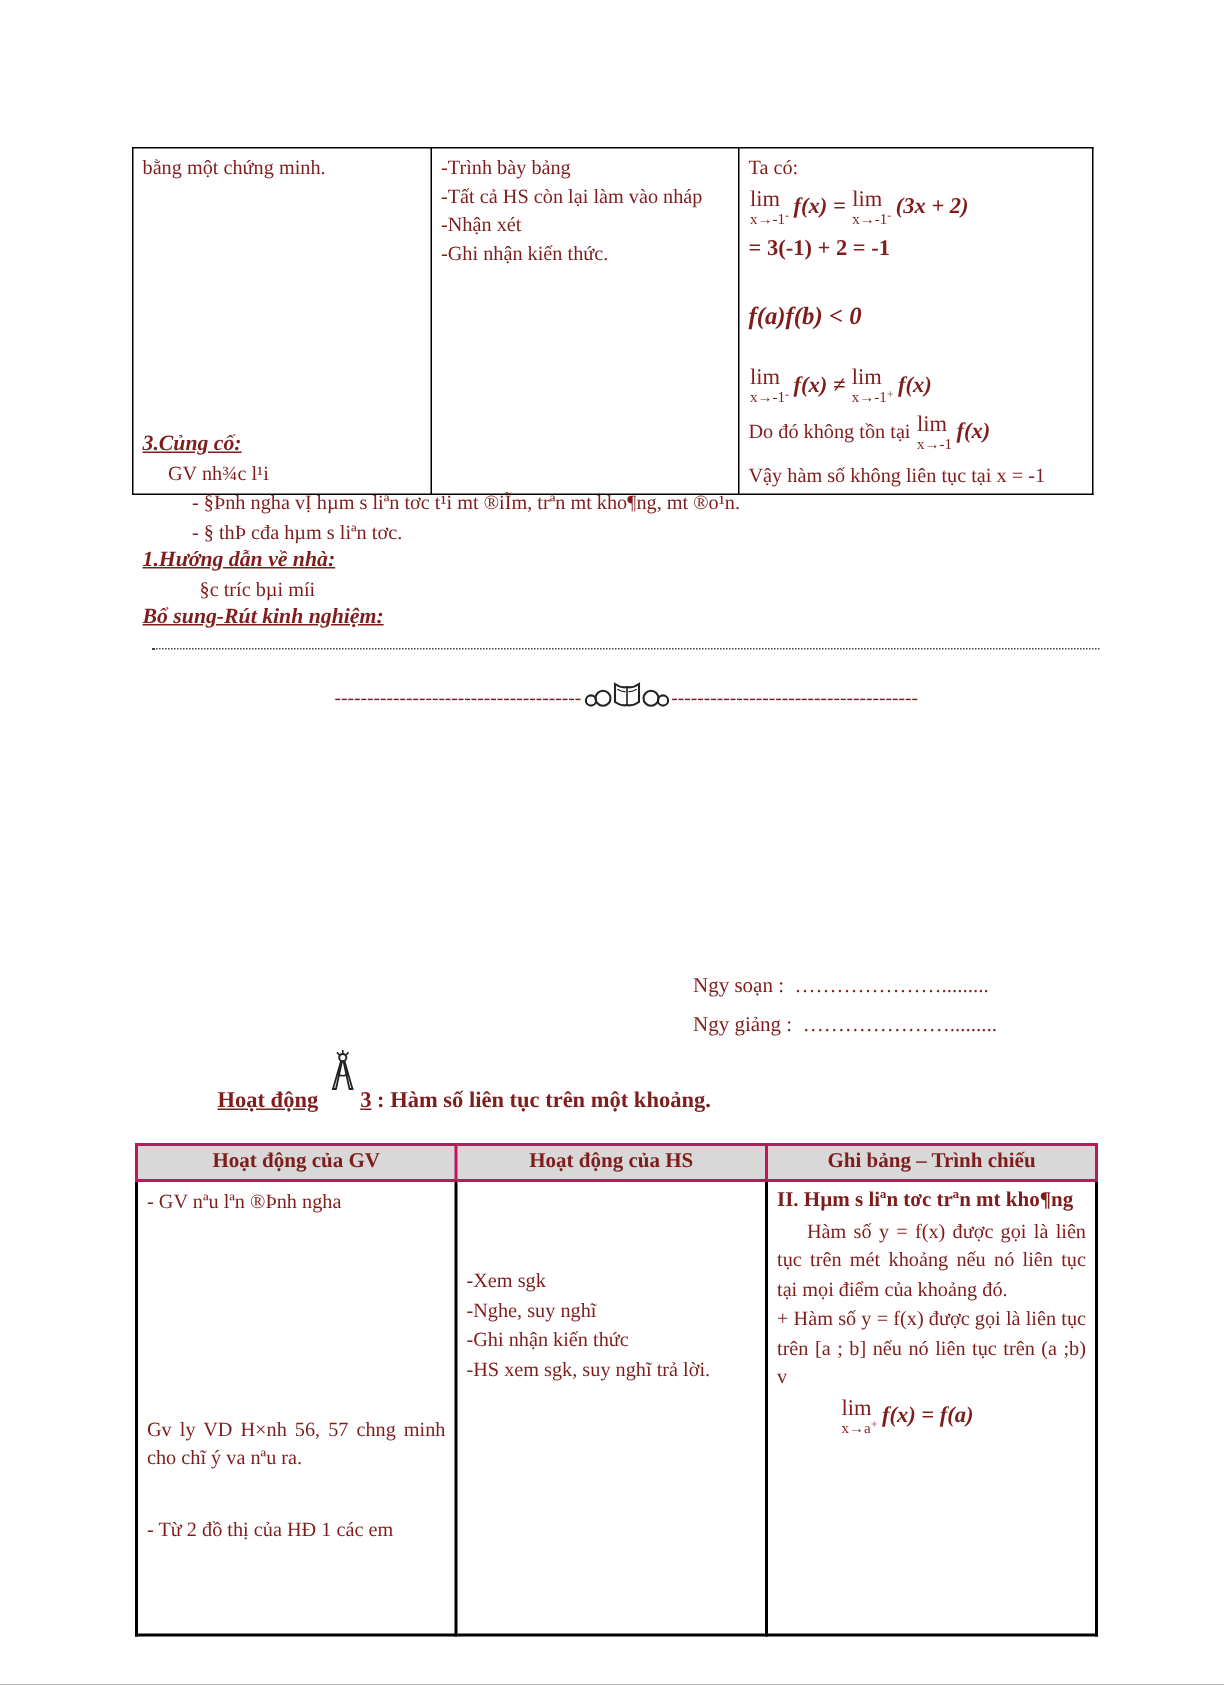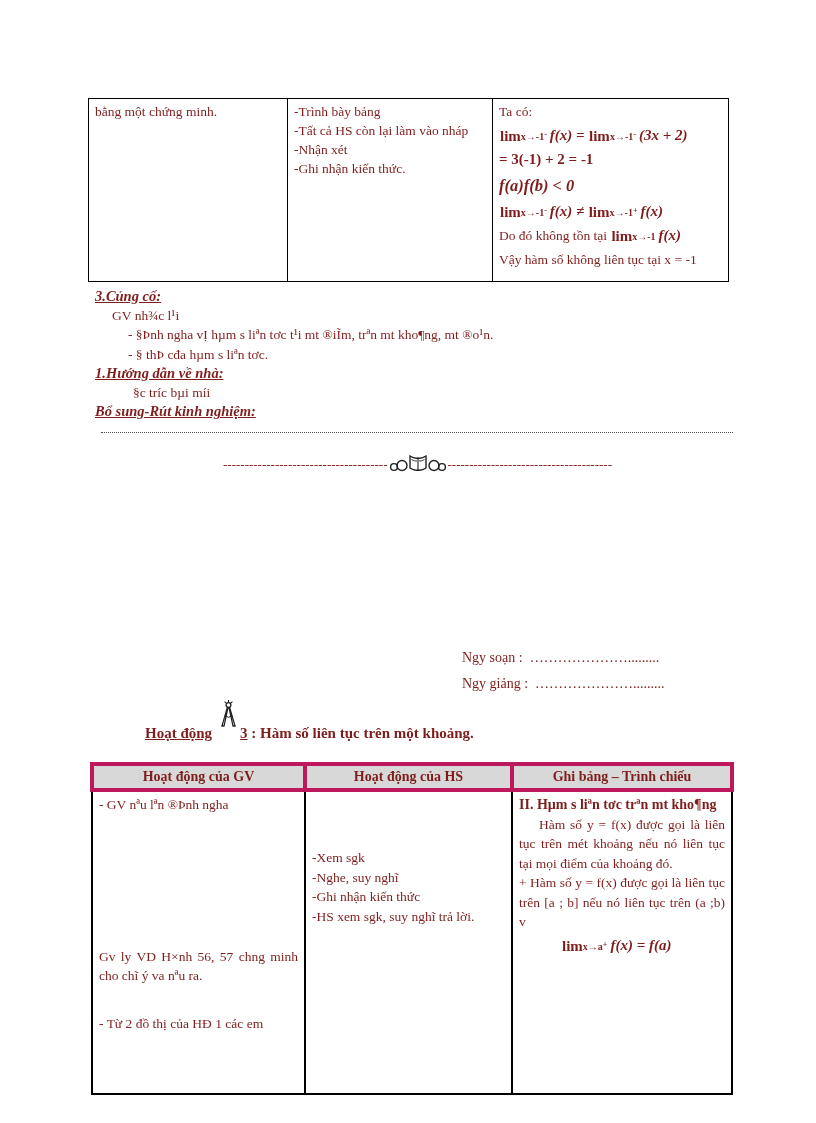--- a/index.html
+++ b/index.html
@@ -5,32 +5,32 @@
   html,body{margin:0;padding:0;background:#888;}
   .page{
     position:relative;width:816px;height:1123px;margin:0 auto;background:#ffffff;
     font-family:"Liberation Serif", serif;color:#7f1d1d;overflow:hidden;
   }
   
   table{border-collapse:collapse;table-layout:fixed;}
   .toptable{position:absolute;left:88px;top:98px;width:640px;}
   .toptable td{border:1.5px solid #000;vertical-align:top;padding:3px 6px;font-size:13.5px;line-height:19px;height:176px;}
   .bottable{position:absolute;left:90px;top:762px;width:640px;}
-  .bottable th{border:4px solid #be185d;background:#d8d8d8;font-size:14px;font-weight:bold;padding:2px 4px;height:18px;}
+  .bottable th{border:2px solid #be185d;background:#d8d8d8;font-size:14px;font-weight:bold;padding:2px 4px;height:18px;}
   .bottable td{border:2px solid #000;vertical-align:top;padding:3px 6px;font-size:13.5px;line-height:19.5px;height:242px;}
   p{margin:0;}
   
   .mline{margin:5px 0;white-space:nowrap;}
-  .lim{display:inline-flex;flex-direction:row;align-items:center;line-height:1;vertical-align:middle;font-weight:bold;margin:0 3px 0 1px;}
+  .lim{display:inline-flex;flex-direction:column;line-height:1;vertical-align:middle;font-weight:normal;margin:0 3px 0 1px;}
   .lim .lw{font-size:15px;}
   .lim .ls{font-size:10px;margin-top:1px;white-space:nowrap;}
   .lim .sp{font-size:8px;position:relative;top:-3px;}
   .mi{font-weight:bold;font-style:italic;font-size:15px;}
   .mu{font-weight:bold;font-size:15px;}
-  .f3{font-weight:bold;font-style:italic;font-size:16.5px;margin:7px 0;}
+  .f3{font-weight:bold;font-style:italic;font-size:16.5px;margin:25px 0;}
   .t13{font-size:13.5px;}
   
   .sec{position:absolute;left:95px;top:287px;width:645px;font-size:13.5px;line-height:19.2px;}
   .sec .h{font-size:14.5px;font-weight:bold;font-style:italic;text-decoration:underline;}
   .ind1{margin-left:17px;}
   .ind2{margin-left:33px;}
   .ind3{margin-left:38px;}
   .dotted{width:632px;height:11px;border-bottom:1.6px dotted #444;margin-left:6px;}
   .dashline{margin-top:19px;text-align:center;font-size:13px;white-space:nowrap;}
   .dashline svg{vertical-align:-5px;margin:0 1px;}

